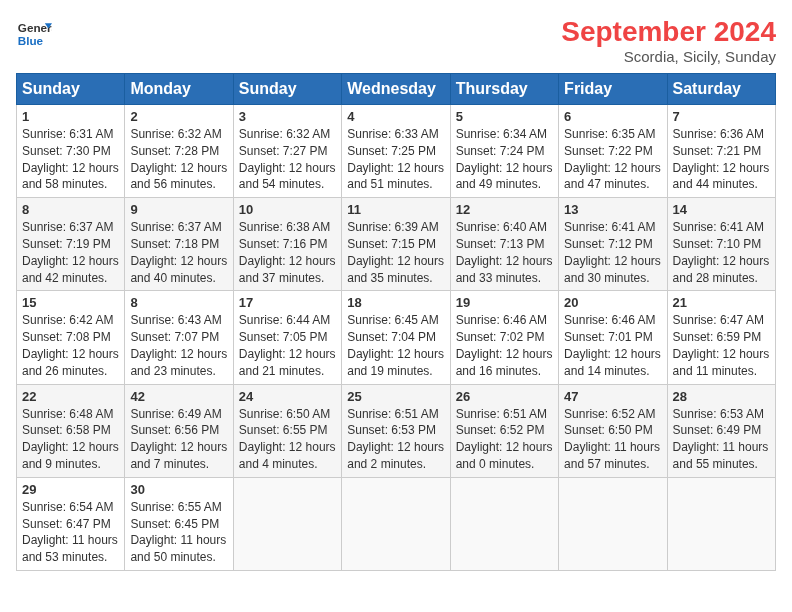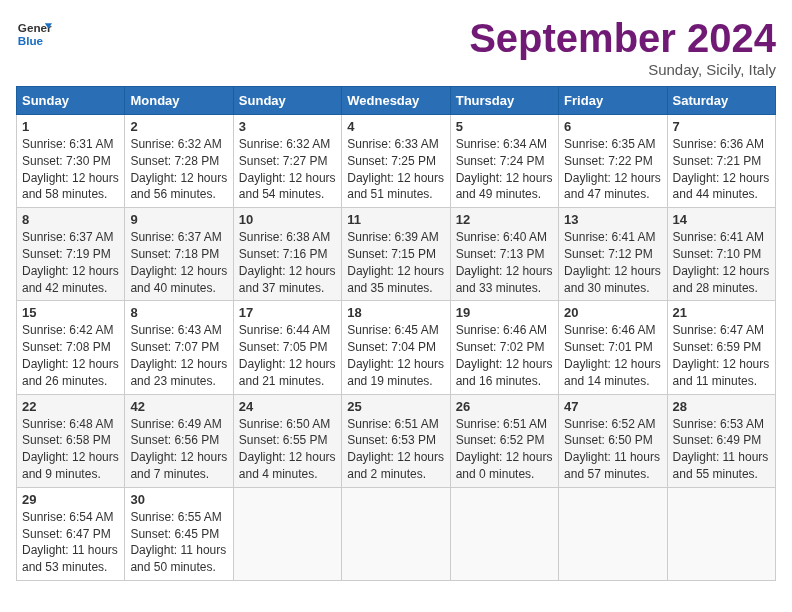--- a/index.html
+++ b/index.html
@@ -22,39 +22,39 @@
       gap: 4px;
     }
     .logo-icon {
       width: 36px;
       height: 36px;
     }
     .title-area {
       text-align: right;
     }
     .month-title {
-      font-size: 40px;
+      font-size: 28px;
       font-weight: bold;
-      color: #701a75;
+      color: #ef4444;
     }
     .location {
       font-size: 15px;
       color: #555;
     }
     .calendar-table {
       width: 100%;
       border-collapse: collapse;
       font-size: 11px;
     }
     .calendar-table th {
       background-color: #2a6eb5;
       color: #fff;
       text-align: left;
       padding: 6px 5px;
-      font-size: 13px;
+      font-size: 16px;
       font-weight: bold;
       border: 1px solid #1a5ea0;
     }
     .calendar-table td {
       border: 1px solid #ccc;
       vertical-align: top;
       padding: 4px 5px;
       height: 88px;
       width: calc(100% / 7);
       background: #fff;
@@ -84,21 +84,21 @@
 <div class="header-area">
   <div class="logo">
     <svg class="logo-icon" viewBox="0 0 40 40">
       <text x="2" y="18" font-size="13" font-weight="bold" fill="#333" font-family="Arial">General</text>
       <text x="2" y="32" font-size="13" font-weight="bold" fill="#1a6fc4" font-family="Arial">Blue</text>
       <polygon points="32,8 40,8 36,14" fill="#1a6fc4"></polygon>
     </svg>
   </div>
   <div class="title-area">
     <div class="month-title">September 2024</div>
-    <div class="location">Sunday, Sicily, Italy</div>
+    <div class="location">Scordia, Sicily, Sunday</div>
   </div>
 </div>
 
 <table class="calendar-table">
   <thead>
     <tr>
     <th>Sunday</th>
         <th>Monday</th>
         <th>Sunday</th>
         <th>Wednesday</th>

